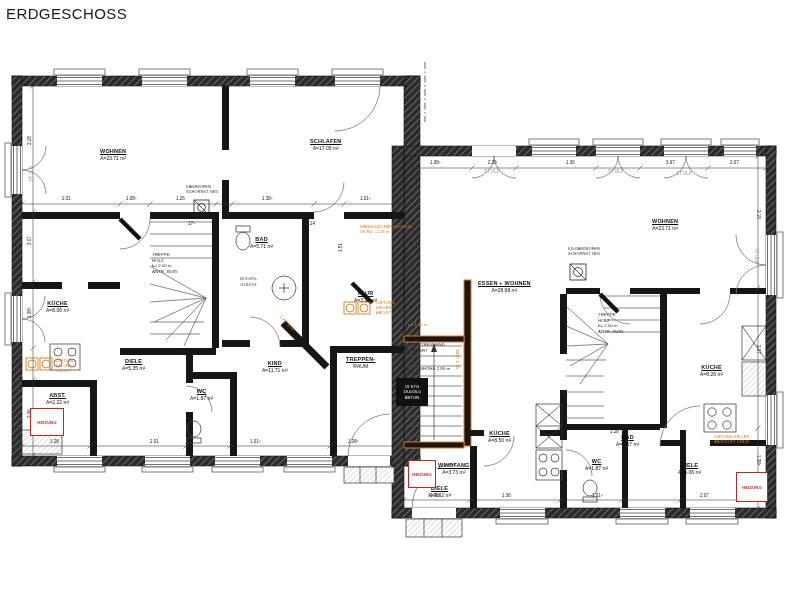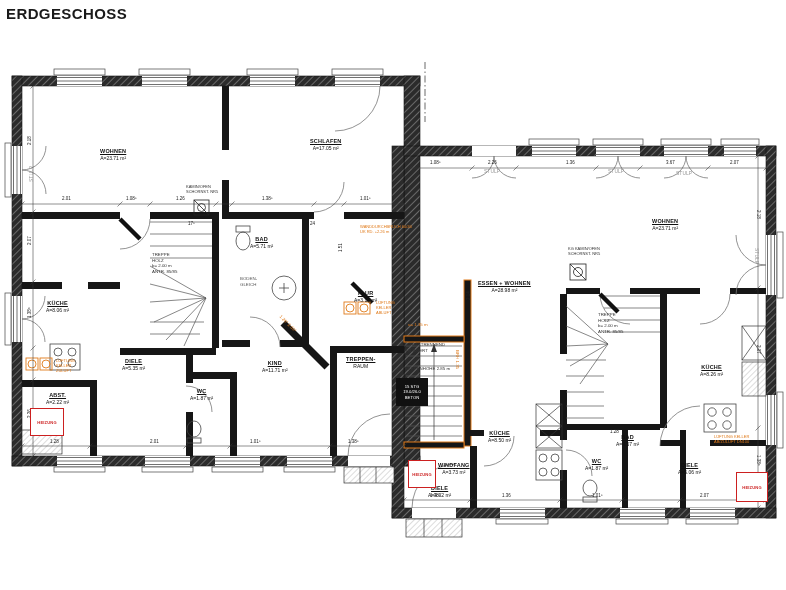--- a/index.html
+++ b/index.html
@@ -1,18 +1,18 @@
 <!DOCTYPE html>
 <html><head>
 <meta charset="utf-8">
 <style>
   html,body{margin:0;padding:0;background:#ffffff}
   .canvas{position:relative;width:786px;height:590px;background:#fff;
           font-family:"Liberation Sans",sans-serif;overflow:hidden}
-  .title{position:absolute;left:6px;top:5px;font-size:15px;font-weight:700;
+  .title{position:absolute;left:6px;top:5px;font-size:15px;font-weight:400;
          color:#1a1a1a;letter-spacing:.4px}
   svg{position:absolute;left:0;top:0}
   .layer{position:absolute;left:0;top:0;width:786px;height:590px;pointer-events:none}
   .room-label{position:absolute;text-align:center;line-height:1.2;color:#111;white-space:nowrap}
   .room-name{display:block;font-weight:bold;font-size:5.5px;text-decoration:underline;letter-spacing:.2px}
   .room-area{display:block;font-size:5px}
   .note{position:absolute;white-space:pre-line;line-height:1.25;transform-origin:0 0;
         color:#333;font-size:4.5px}
   .dim{position:absolute;font-size:4.5px;color:#222;transform-origin:0 0;white-space:nowrap}
   .hbox{position:absolute;border:1.5px solid #cc2020;color:#cc2020;background:#fff;

